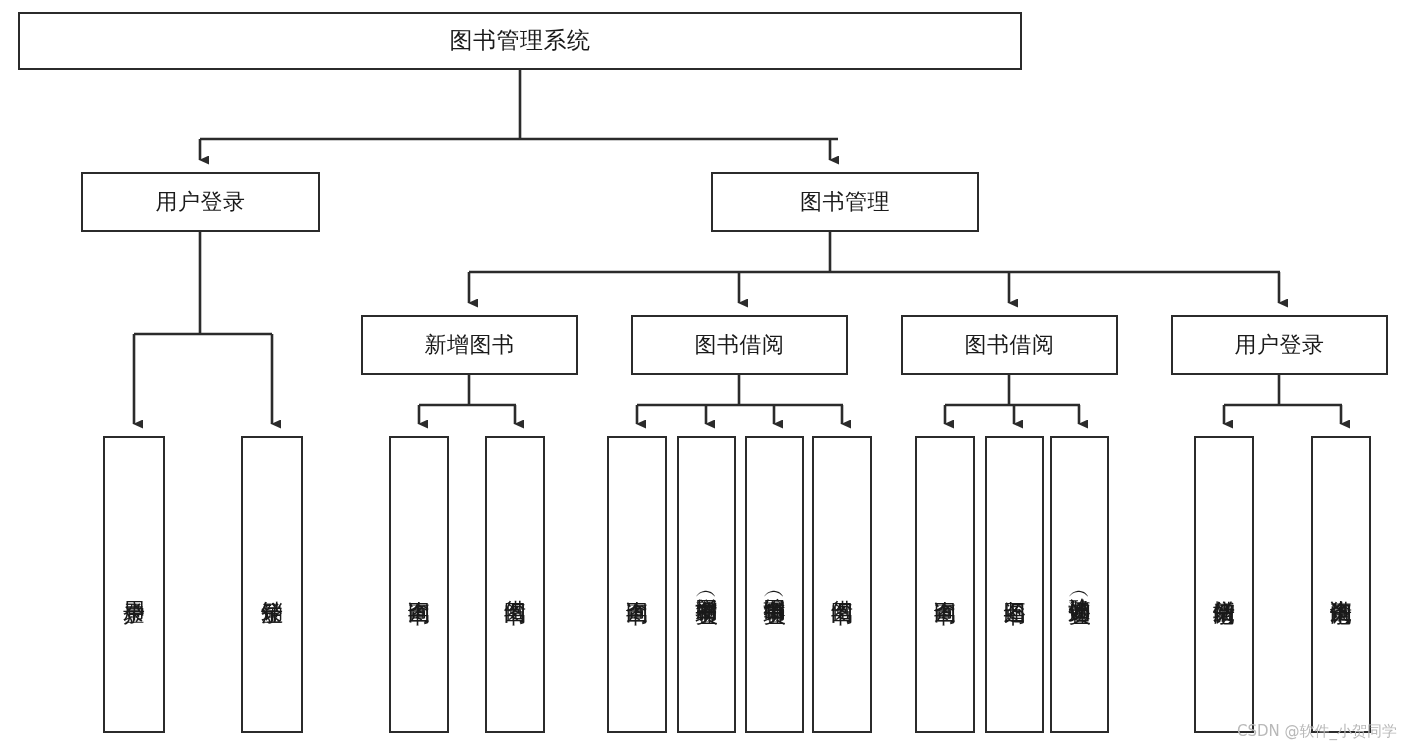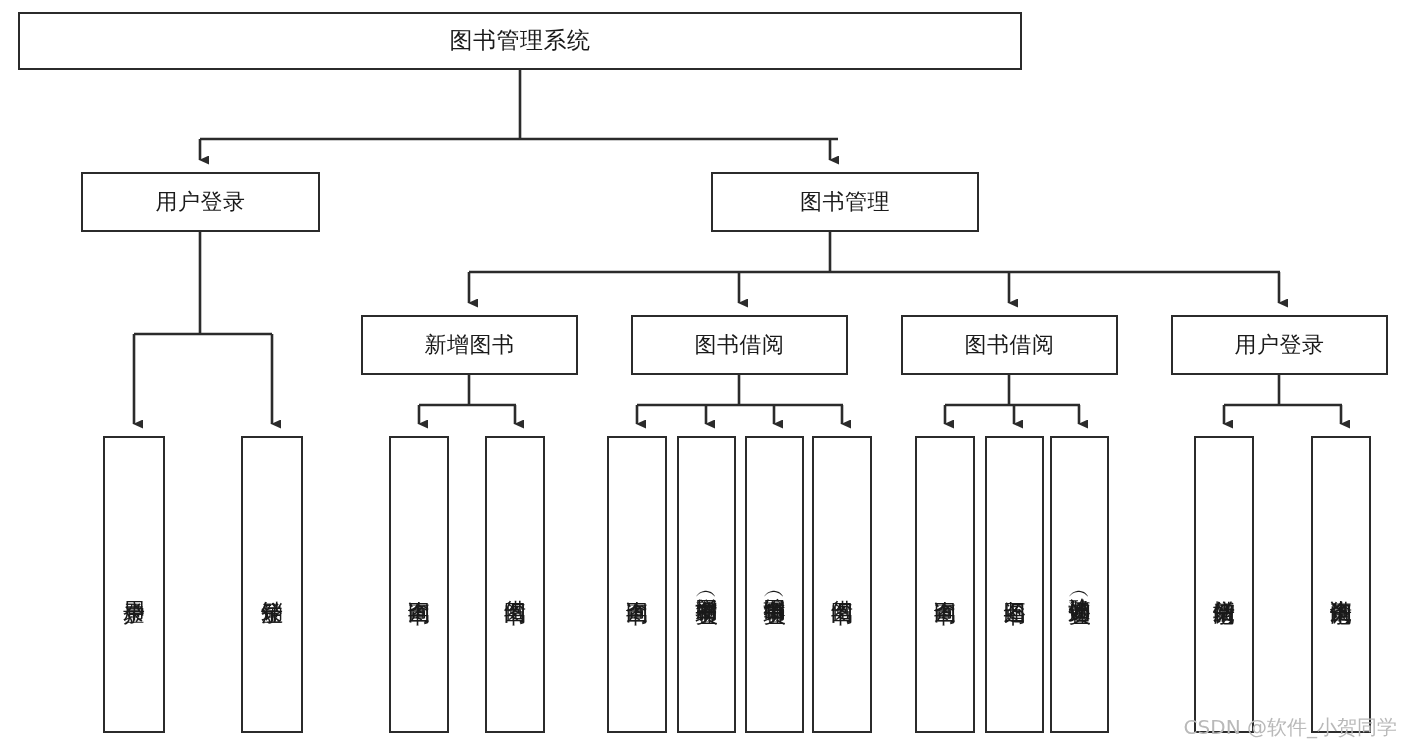--- a/index.html
+++ b/index.html
@@ -56,21 +56,21 @@
     writing-mode: vertical-rl;
     text-orientation: upright;
     line-height: 1.08;
     letter-spacing: 1px;
     white-space: nowrap;
   }
   .watermark {
     position: absolute;
     right: 8px;
     bottom: 6px;
-    font-size: 20px;
+    font-size: 15px;
     color: #b9b9b9;
     z-index: 5;
     white-space: nowrap;
     user-select: none;
   }
 </style>
 </head>
 <body>
 
 <div id="diagram-root">

